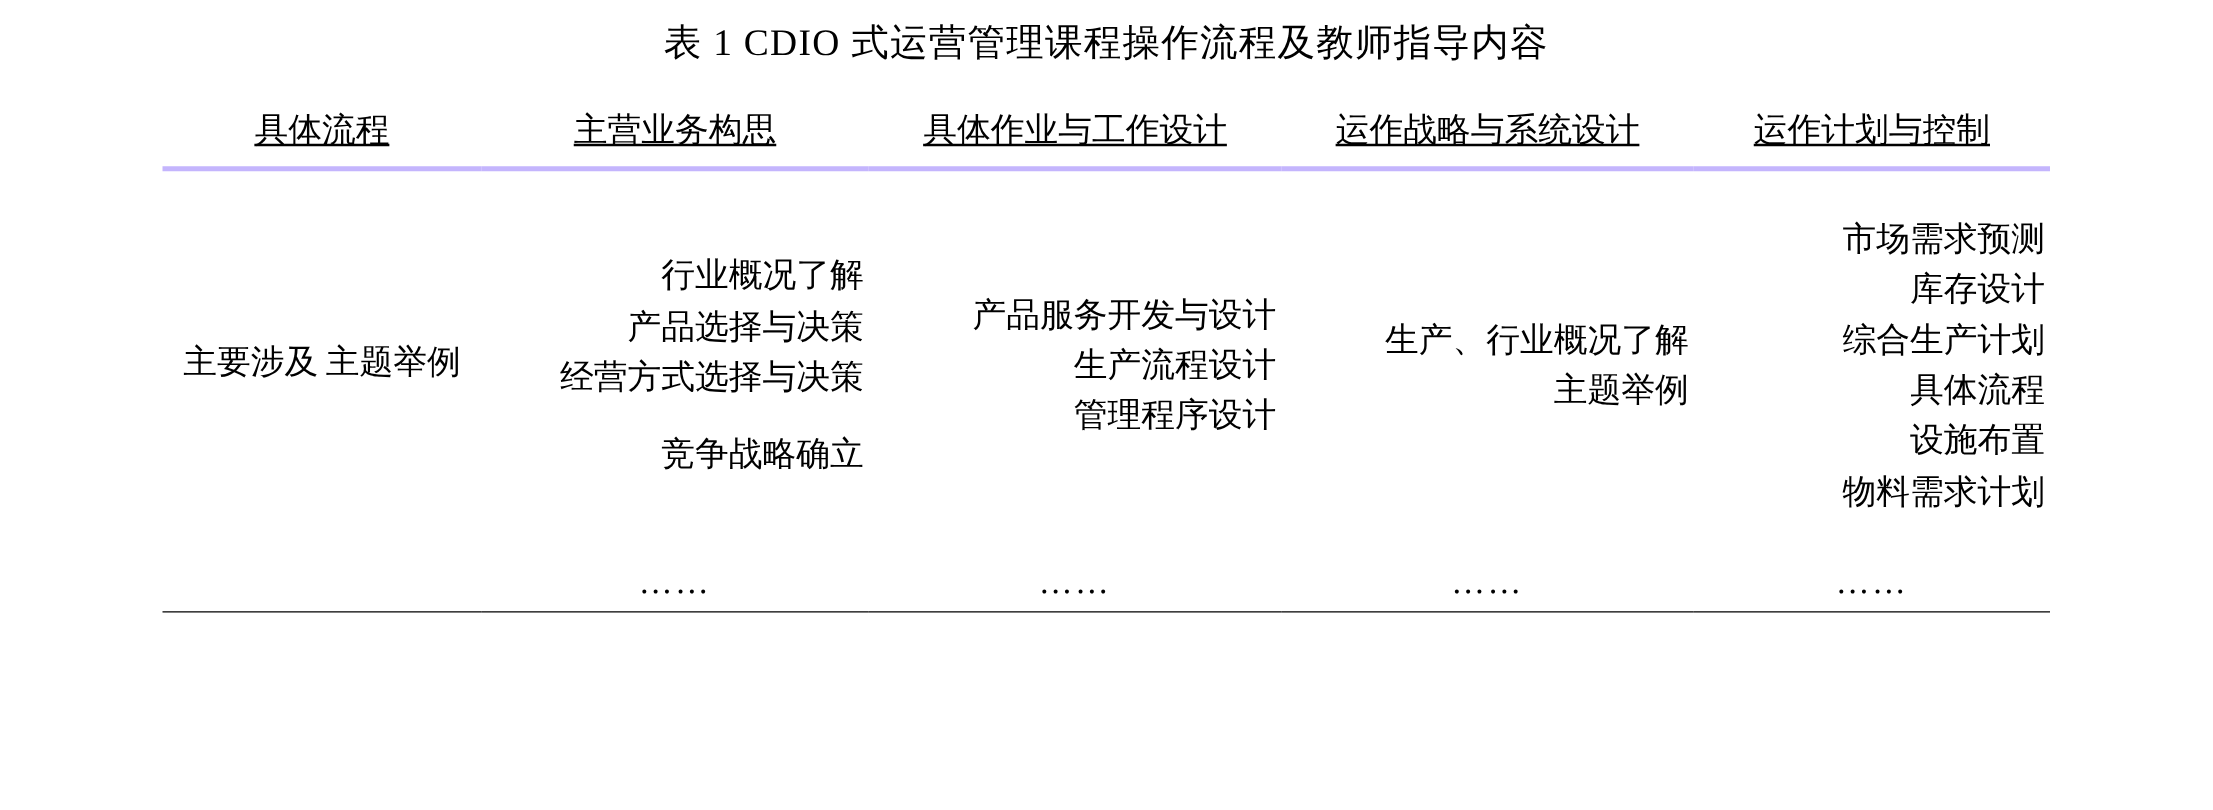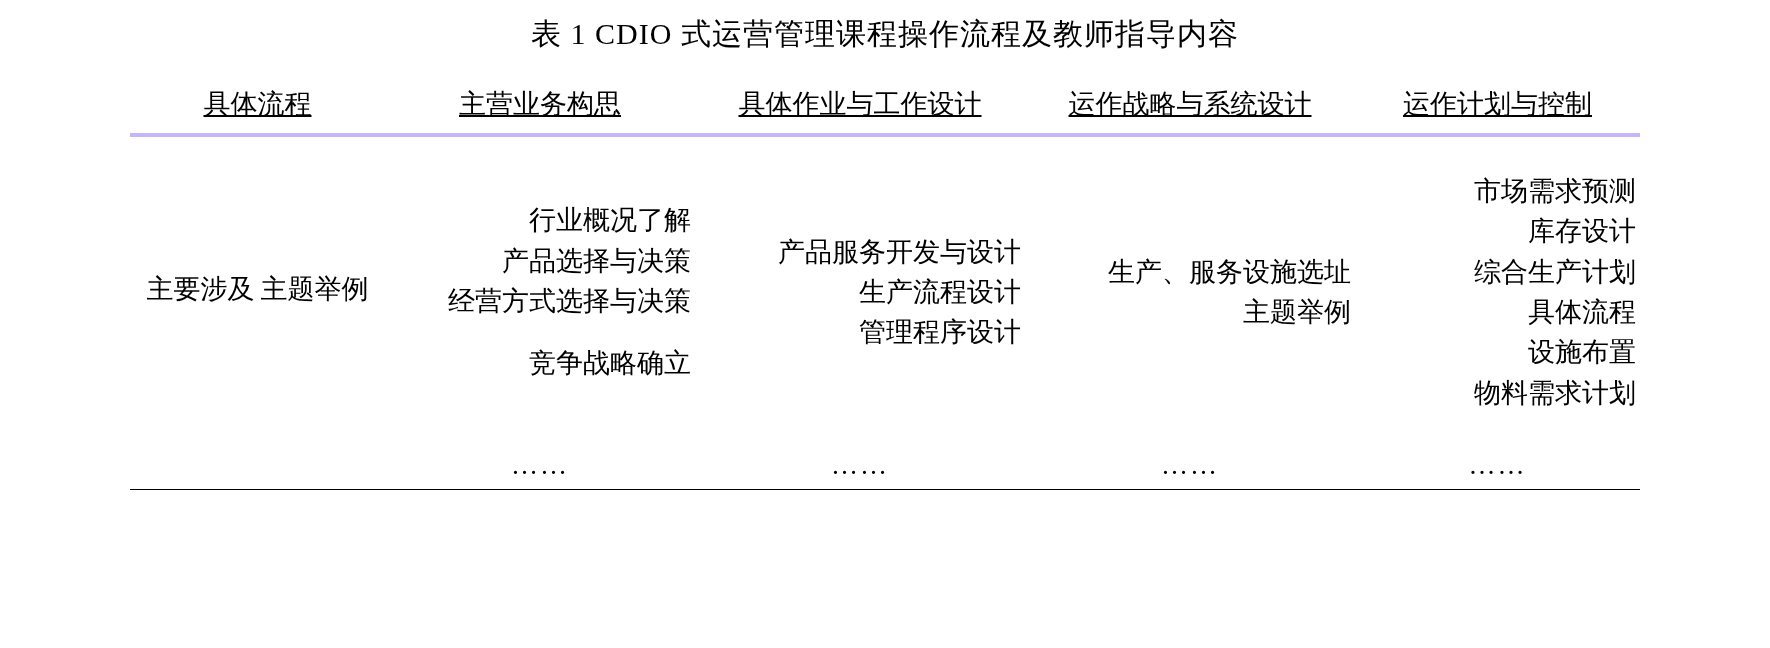--- a/index.html
+++ b/index.html
@@ -142,21 +142,21 @@
         </td>
         <td>
           <div class="cell-lines pad-top-b">
             <span class="ln">产品服务开发与设计</span>
             <span class="ln">生产流程设计</span>
             <span class="ln">管理程序设计</span>
           </div>
         </td>
         <td>
           <div class="cell-lines pad-top-b">
-            <span class="ln">生产、服务设施选址</span>
+            <span class="ln">生产、行业概况了解</span>
             <span class="ln">主题举例</span>
           </div>
         </td>
         <td>
           <div class="cell-lines pad-top-b">
             <span class="ln">市场需求预测</span>
             <span class="ln">库存设计</span>
             <span class="ln">综合生产计划</span>
             <span class="ln">具体流程</span>
             <span class="ln">设施布置</span>

